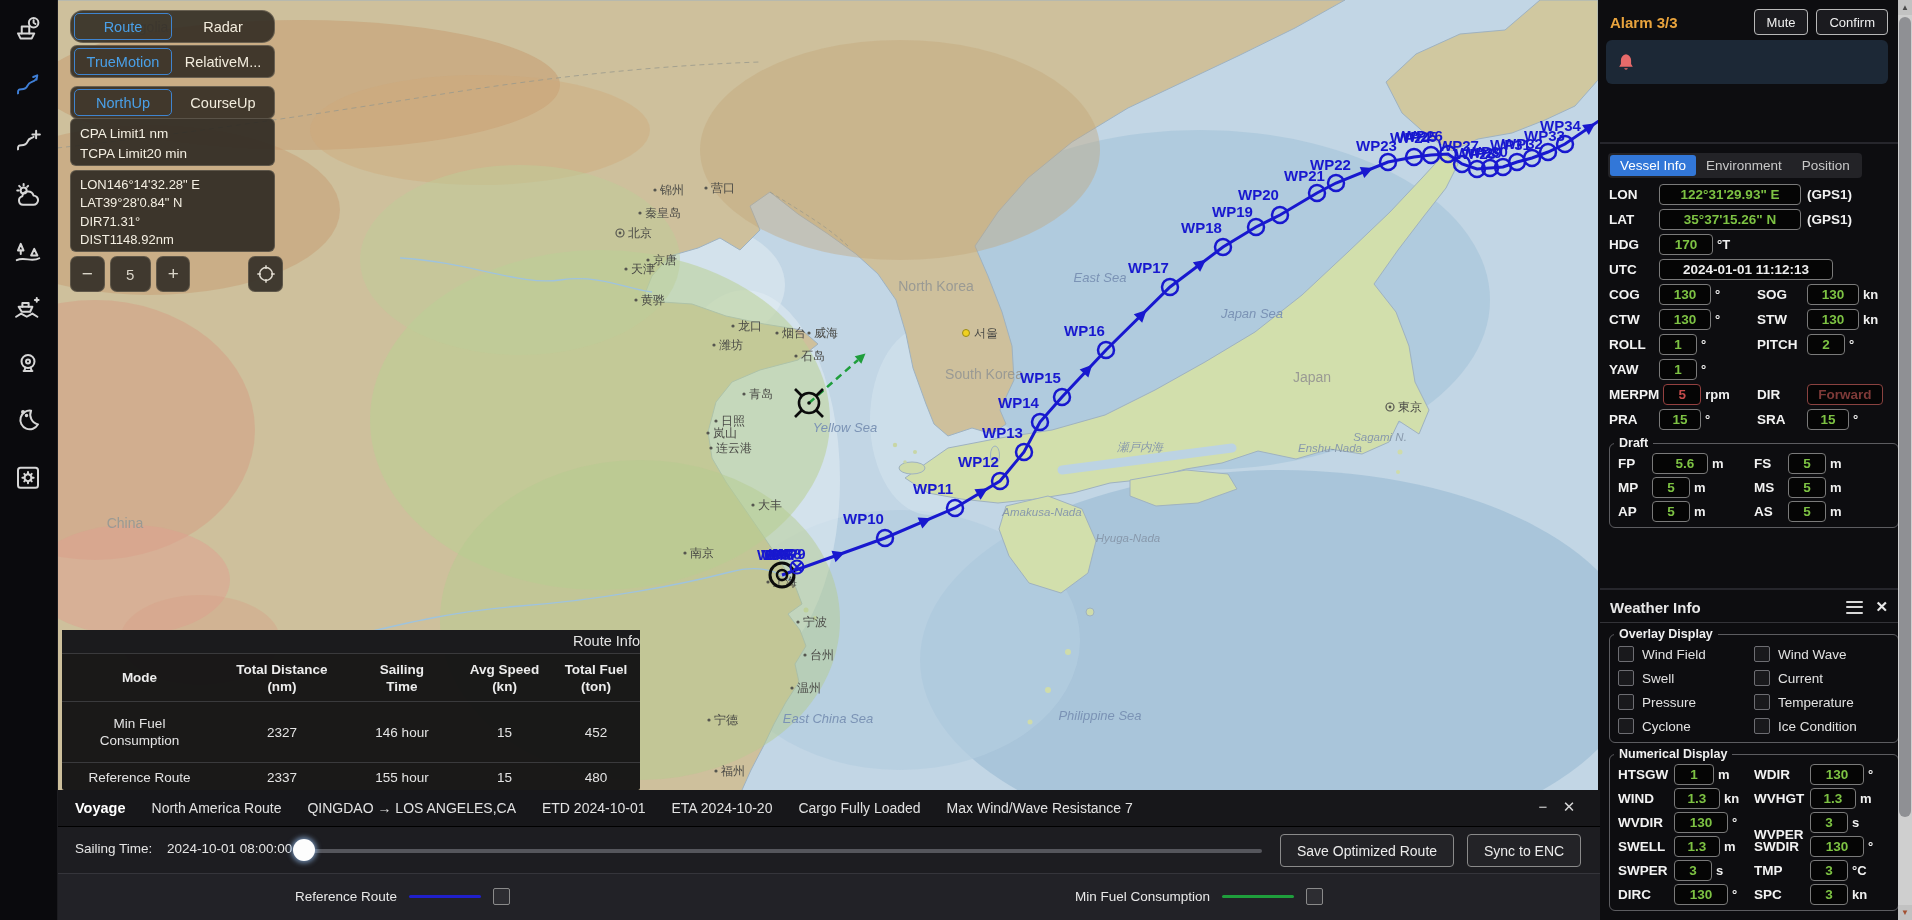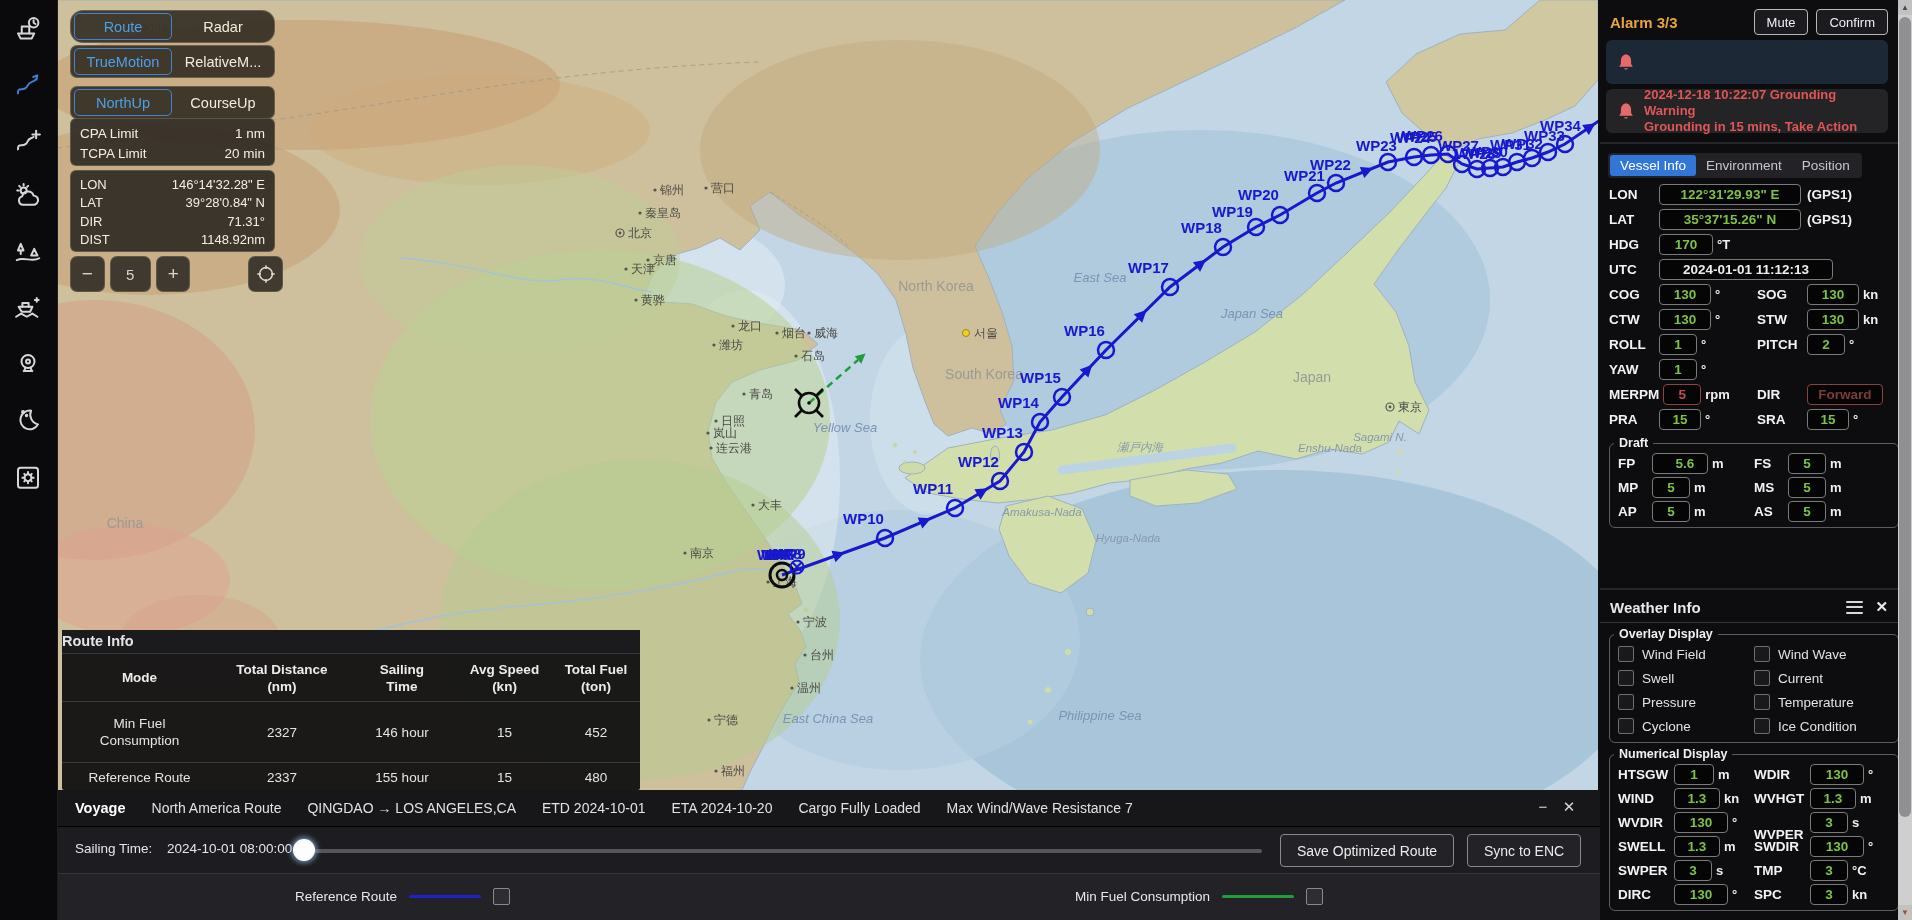--- a/index.html
+++ b/index.html
@@ -19,31 +19,31 @@
   .side-icon svg{width:30px;height:30px}
   
   .fl{position:absolute;z-index:4;box-sizing:border-box}
   .toggle-row{left:70px;width:205px;height:33px;background:rgba(45,40,32,.88);border:1px solid rgba(130,122,105,.6);
               border-radius:7px;display:flex;align-items:center}
   .tg-left{width:96px;height:25px;margin-left:3px;border:1px solid #3f84cf;border-radius:5px;color:#4aa0e8;
            display:flex;align-items:center;justify-content:center;font-size:14.5px;cursor:pointer}
   .tg-right{flex:1;text-align:center;color:#f2ecdd;font-size:14.5px;cursor:pointer}
   .info-panel{left:70px;width:205px;background:rgba(44,40,33,.9);border:1px solid rgba(130,122,105,.5);
               border-radius:6px;color:#f4efe2;font-size:13.5px;padding:4px 9px}
-  .ip-row{display:flex;justify-content:space-between;align-items:center}
+  .ip-row{display:flex;justify-content:flex-start;align-items:center}
   #zoom-bar{left:70px;top:256px;width:213px;height:36px;display:flex;gap:5px;align-items:center}
   .zbtn{width:38px;height:34px;background:rgba(52,47,39,.92);border:1px solid rgba(130,122,105,.45);border-radius:7px;
         color:#d9d4c8;font-size:19px;display:flex;align-items:center;justify-content:center;cursor:pointer}
   #zoom-level{width:46px;font-size:15px;cursor:default}
   #center-btn{margin-left:53px}
   #center-btn svg{width:22px;height:22px;stroke:#e2ddd2}
   
   #route-info{position:absolute;left:62px;top:630px;width:578px;height:160px;background:rgba(16,16,17,.95);
               z-index:4;color:#e4e4e4;border-radius:2px}
-  #ri-title{height:23px;line-height:23px;text-align:left;font-size:14.5px;font-weight:bold;background:#1b1b1d}
+  #ri-title{height:23px;line-height:23px;text-align:right;font-size:14.5px;font-weight:normal;background:#1b1b1d}
   .ri-row{display:flex;align-items:center;border-top:1px solid #3a3a3c}
   .ri-cell{text-align:center;font-size:13.5px;line-height:17px;padding:4px 2px;box-sizing:border-box}
   .ri-head .ri-cell{font-weight:bold;color:#ececec}
   .c0{width:155px}.c1{width:130px}.c2{width:110px}.c3{width:95px}.c4{width:88px}
   
   #bottom{position:absolute;left:57px;top:790px;width:1543px;height:130px;z-index:6;background:#1d1d21}
   #voyage-row{height:36px;background:#17171a;border-bottom:1px solid #000;display:flex;align-items:center;color:#e2e2e2;font-size:14px}
   #voyage-title{font-weight:bold;font-size:14.5px;margin:0 26px 0 18px;color:#fff}
   .voy-item{margin-right:26px;white-space:nowrap}
   #win-min,#win-close{position:absolute;top:8px;color:#d8d8d8;font-size:15px;width:18px;text-align:center;cursor:pointer}
@@ -580,30 +580,20 @@
       <span class="al-btn">Mute</span>
       <span class="al-btn">Confirm</span>
     </div>
     <div id="alarm-list">
         <div class="alarm-item hl">
           <span class="alarm-bell"><svg viewBox="0 0 20 20">
               <path d="M10 2.2c-3.3.6-5.1 3-5.1 6.3v3.6L3.2 14.8h13.6L15.1 12.1V8.5c0-3.3-1.8-5.7-5.1-6.3z" fill="#e76a6a"></path>
               <path d="M8.1 16.3a2 2 0 0 0 3.8 0z" fill="#e76a6a"></path>
             </svg></span>
         </div>
-        <div class="alarm-item">
-          <span class="alarm-bell"><svg viewBox="0 0 20 20">
-              <path d="M10 2.2c-3.3.6-5.1 3-5.1 6.3v3.6L3.2 14.8h13.6L15.1 12.1V8.5c0-3.3-1.8-5.7-5.1-6.3z" fill="#e76a6a"></path>
-              <path d="M8.1 16.3a2 2 0 0 0 3.8 0z" fill="#e76a6a"></path>
-            </svg></span>
-          <div class="alarm-text">
-            <div>2024-12-18 10:22:07 Grounding Warning</div>
-            <div>Grounding in 15 mins, Take Action</div>
-          </div>
-        </div>
       </div>
   </div>
 
   <div class="rp-section" id="rt-sec">
     <div id="rt-tabs">
         <div class="rt-tab active">Vessel Info</div>
         <div class="rt-tab">Environment</div>
         <div class="rt-tab">Position</div>
       </div>
     <div id="rt-rows">

